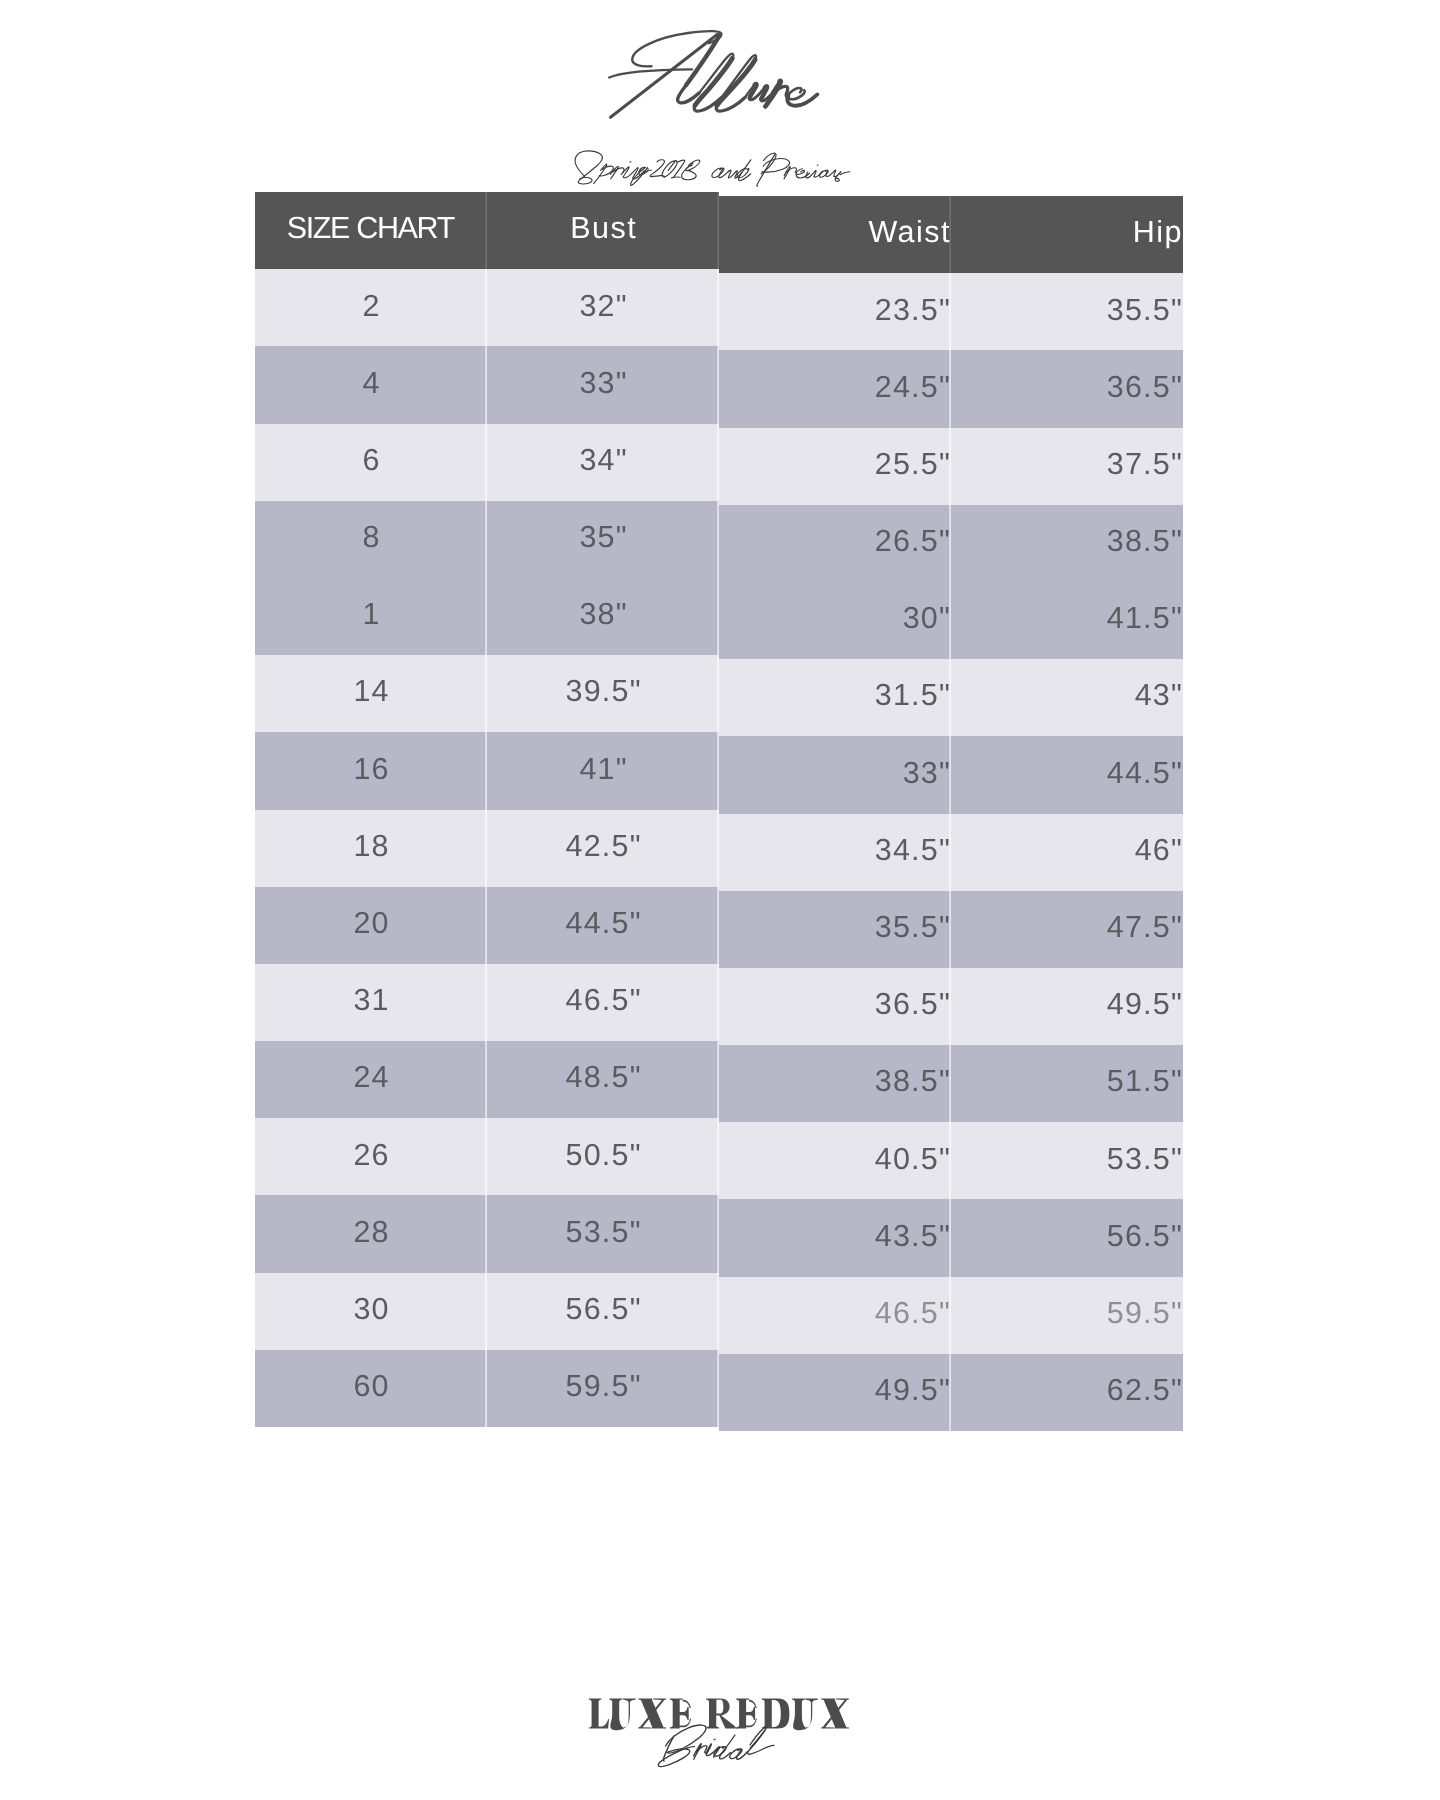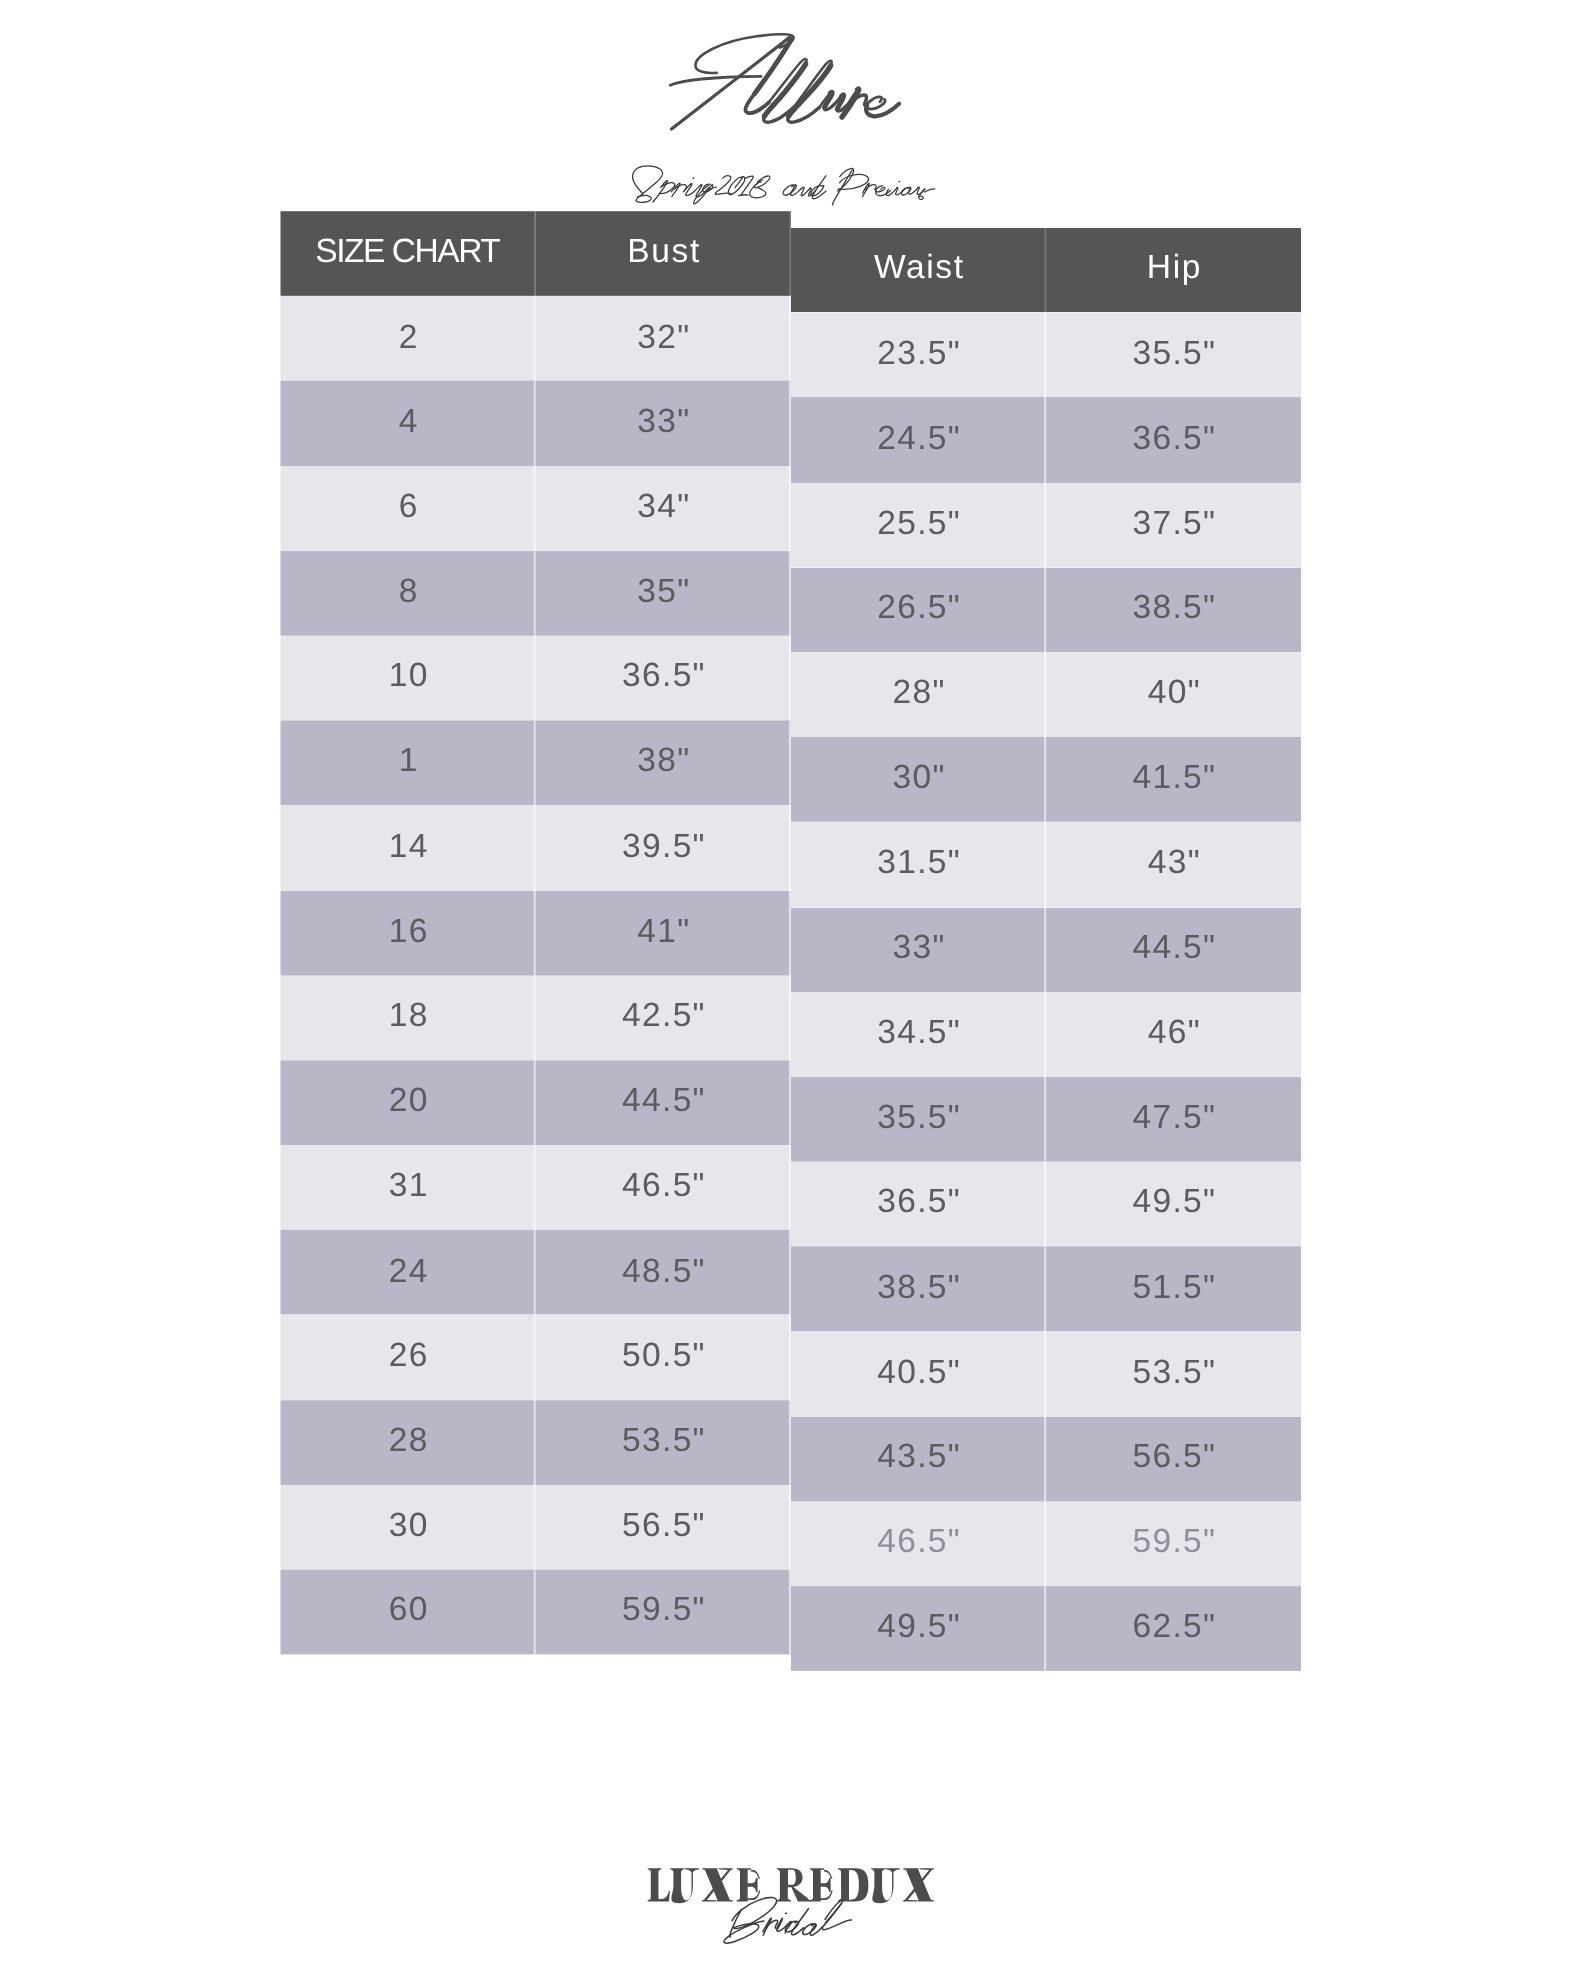--- a/index.html
+++ b/index.html
@@ -37,21 +37,21 @@
   .chart tbody td {
     font-size:30.5px; color:#5b5b61; letter-spacing:1.2px; line-height:1;
     text-indent:1.2px;
   }
   tr.odd  td { background:#e6e6ec; }
   tr.even td { background:#b7b7c8; }
   tbody td.c1, tbody td.c2, tbody td.c3 {
     box-shadow: inset -1.8px 0 0 0 rgba(255,255,255,0.62);
   }
   
-  tbody td.c3, tbody td.c4, thead th.c3, thead th.c4 { position:relative; top:15px; }
+  tbody td.c3, tbody td.c4, thead th.c3, thead th.c4 { position:relative; top:4px;text-align:right; }
   .chart tbody td.dim { color:#8f8f99; }
 </style>
 </head>
 <body>
 
 <div class="page">
 
   <svg class="mark" viewBox="0 0 1440 1800" width="1440" height="1800" aria-hidden="true">
     <g fill="none" stroke="#4c4c4c" stroke-linecap="round" stroke-linejoin="round">
 <path stroke-width="2.4" d="M 651.5 66.2 C 640 67.0 632.2 64.5 632.2 59.5 C 632.2 49.5 657 37.2 688 33.0 C 710 30.0 721.5 30.8 721.5 34.0 C 721.5 37.0 716 40.4 709 43.2"></path>
@@ -188,26 +188,20 @@
             <td class="c2">34"</td>
             <td class="c3">25.5"</td>
             <td class="c4">37.5"</td>
           </tr>
           <tr class="even">
             <td class="c1">8</td>
             <td class="c2">35"</td>
             <td class="c3">26.5"</td>
             <td class="c4">38.5"</td>
           </tr>
-          <tr class="odd">
-            <td class="c1">10</td>
-            <td class="c2">36.5"</td>
-            <td class="c3">28"</td>
-            <td class="c4">40"</td>
-          </tr>
           <tr class="even">
             <td class="c1">1</td>
             <td class="c2">38"</td>
             <td class="c3">30"</td>
             <td class="c4">41.5"</td>
           </tr>
           <tr class="odd">
             <td class="c1">14</td>
             <td class="c2">39.5"</td>
             <td class="c3">31.5"</td>

